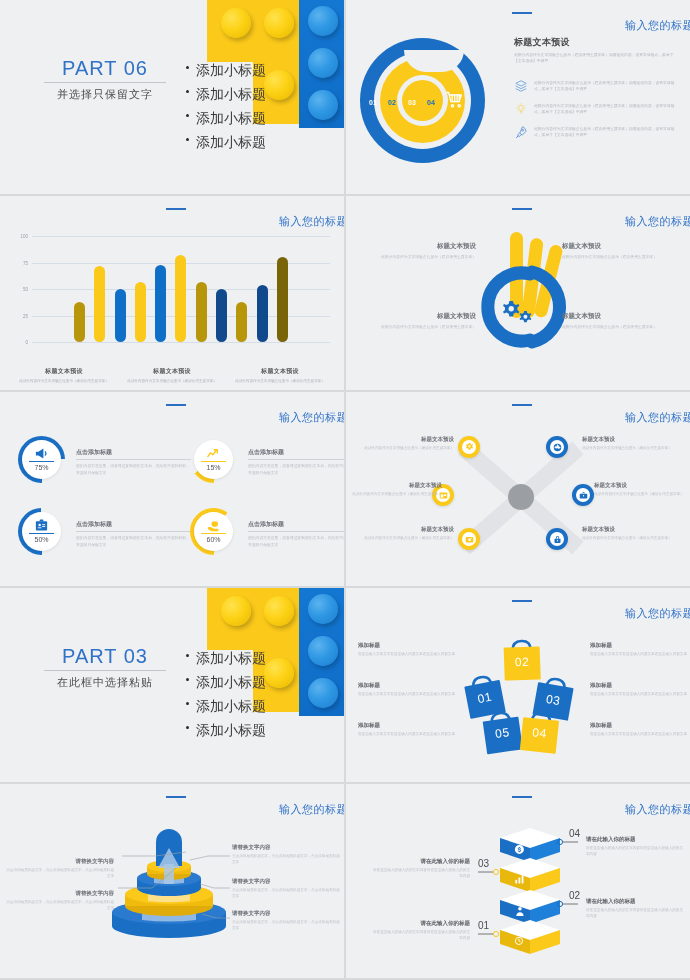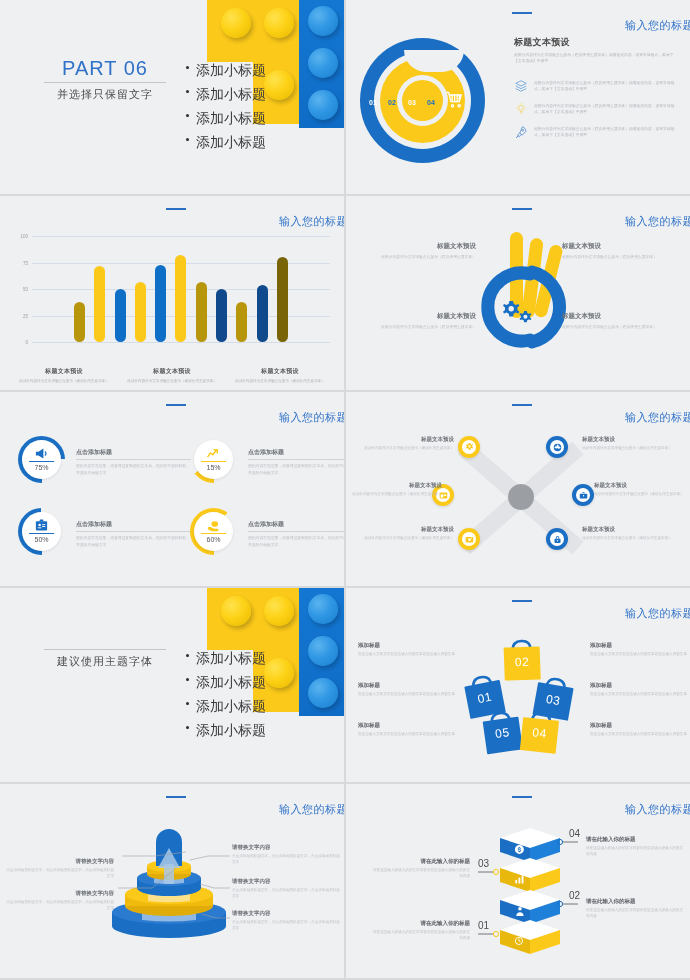--- a/index.html
+++ b/index.html
@@ -544,22 +544,23 @@
       <div class="lego-yellow-b"></div>
       <div class="lego-blue"></div>
       <div class="stud y" style="left:14px;top:8px;width:30px;height:30px;"></div>
       <div class="stud y" style="left:57px;top:8px;width:30px;height:30px;"></div>
       <div class="stud y" style="left:57px;top:70px;width:30px;height:30px;"></div>
       <div class="stud b" style="right:6px;top:6px;width:30px;height:30px;"></div>
       <div class="stud b" style="right:6px;top:48px;width:30px;height:30px;"></div>
       <div class="stud b" style="right:6px;top:90px;width:30px;height:30px;"></div>
     </div>
     <div class="part-block">
+      <div class="part-num">PART 03</div>
       <div class="part-rule"></div>
-      <div class="part-sub">建议使用主题字体</div>
+      <div class="part-sub">在此框中选择粘贴</div>
     </div>
     <ul class="bullets">
       <li>添加小标题</li>
       <li>添加小标题</li>
       <li>添加小标题</li>
       <li>添加小标题</li>
     </ul>
   </div>
 
   <div class="slide">

